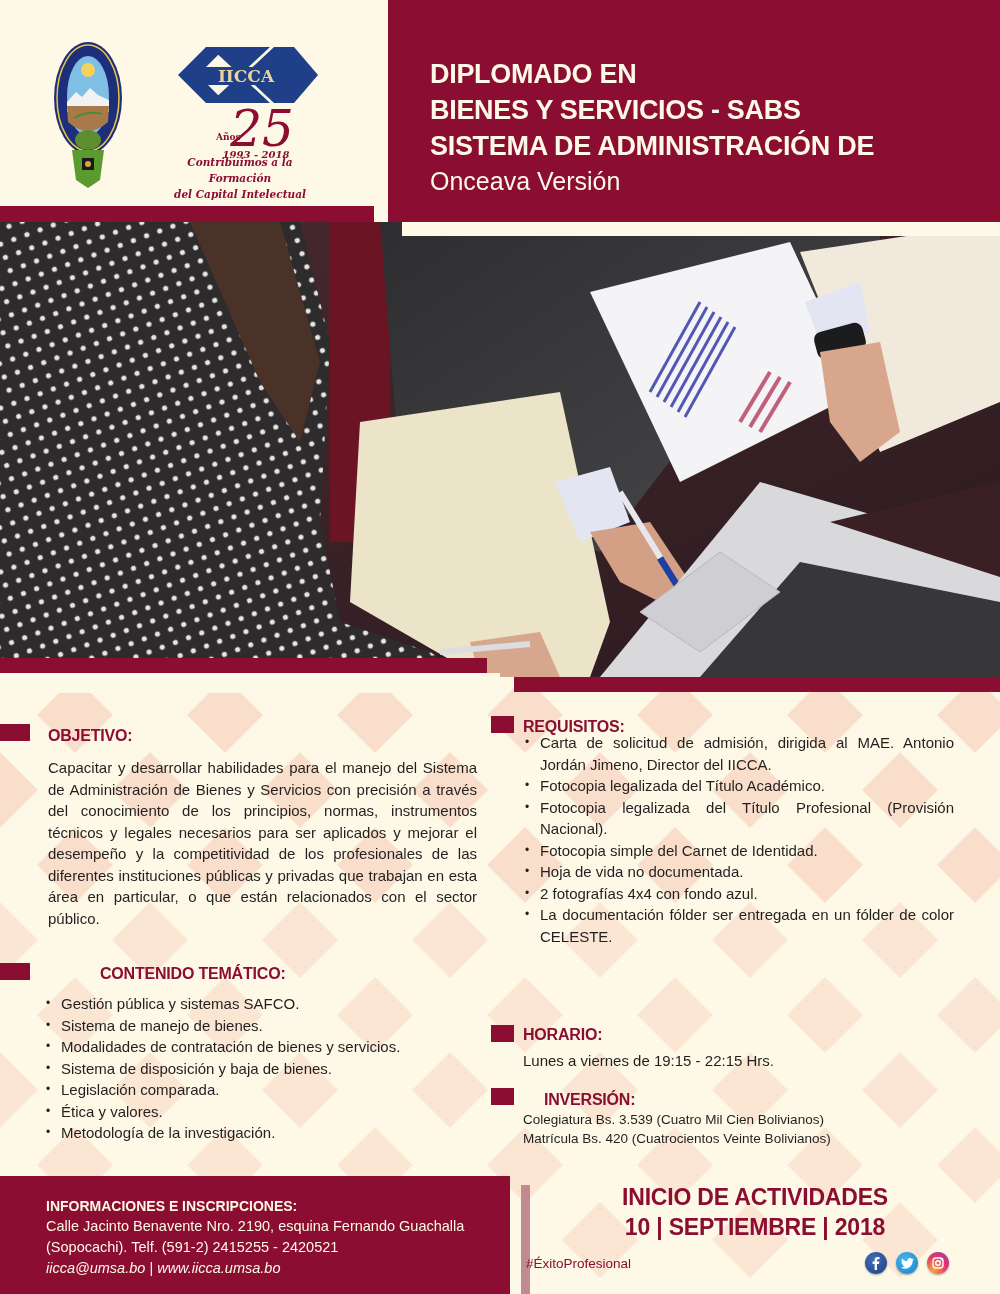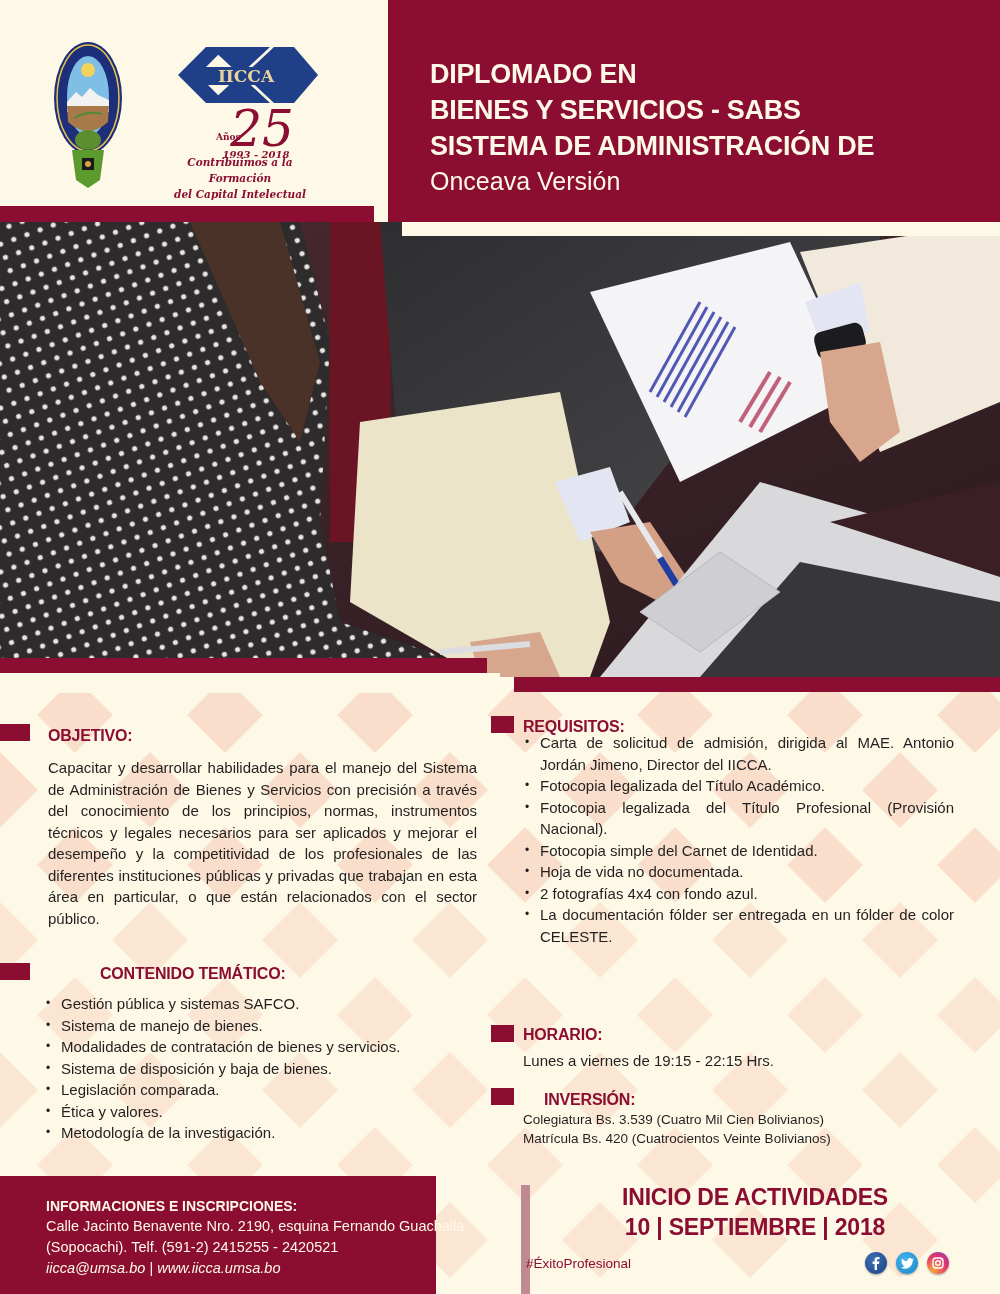--- a/index.html
+++ b/index.html
@@ -98,21 +98,21 @@
     ul.bullets li::before {
       content: "•"; position: absolute; left: 2px; top: 0; font-size: 12px;
     }
 
     
     .footer-shadow {
       position: absolute; left: 521px; top: 1185px; width: 9px; height: 109px;
       background: #c08a92;
     }
     .footer-block {
-      position: absolute; left: 0; top: 1176px; width: 436px; height: 118px;
+      position: absolute; left: 0; top: 1176px; width: 510px; height: 118px;
       background: #8b0d31; color: #fdf9e6;
     }
     .footer-title {
       position: absolute; left: 46px; top: 22px; font-weight: bold; font-size: 14px;
     }
     .footer-line {
       position: absolute; left: 46px; font-size: 14.5px; line-height: 20px; white-space: nowrap;
     }
 
     .start-block {

